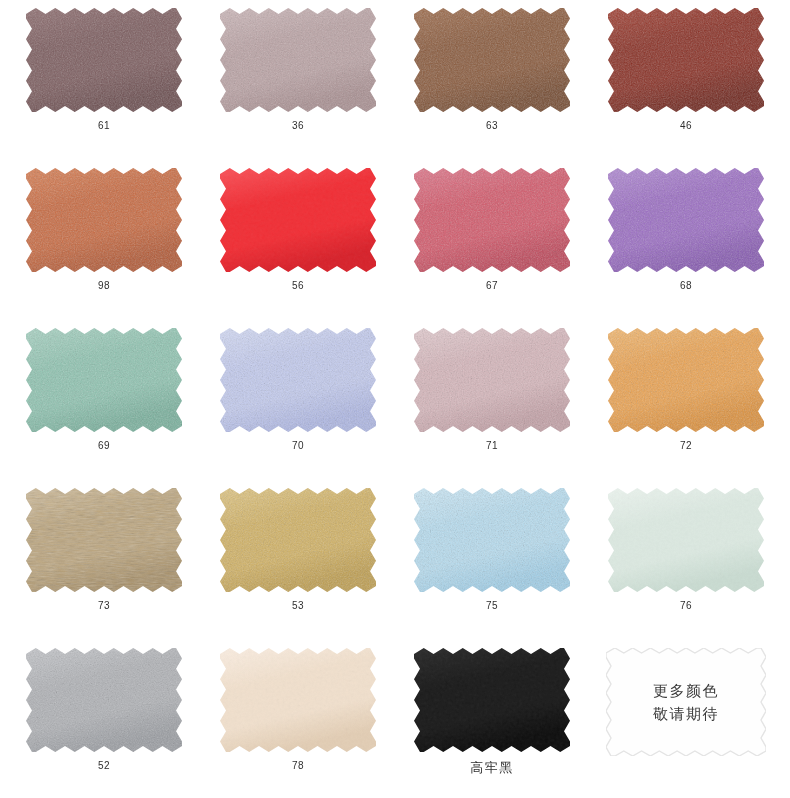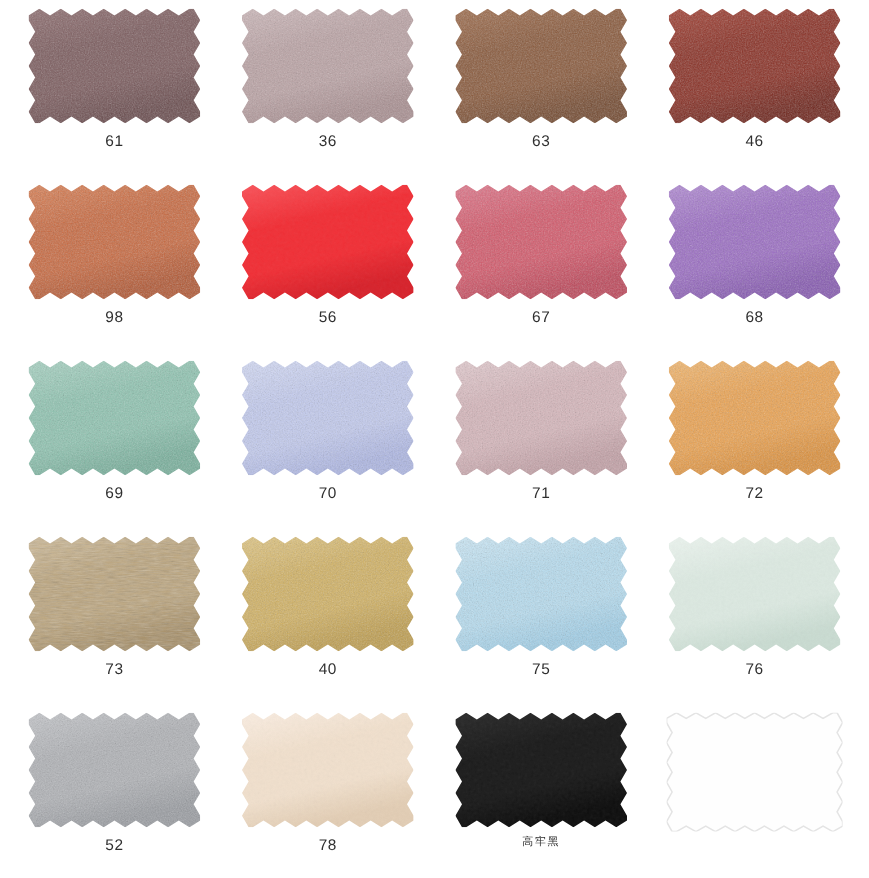--- a/index.html
+++ b/index.html
@@ -44,29 +44,29 @@
 
   
   .swatch-figure svg {
     display: block;
     width: 156px;
     height: 104px;
   }
 
   .swatch-label {
     margin-top: 9px;
-    font-size: 14px;
+    font-size: 10px;
     line-height: 1;
     color: #2f2f2f;
     letter-spacing: .5px;
     font-family: "Liberation Sans", "DejaVu Sans", sans-serif;
     white-space: nowrap;
   }
   .swatch-label.cjk {
-    font-size: 10px;
+    font-size: 13px;
     letter-spacing: 1.5px;
   }
 
   
   .placeholder-figure {
     position: relative;
     width: 160px;
     height: 108px;
     margin-top: 6px;
     display: flex;
@@ -520,21 +520,21 @@
               <path d="M0.00,6.00 L9.75,0.00 L19.50,6.00 L29.25,0.00 L39.00,6.00 L48.75,0.00 L58.50,6.00 L68.25,0.00 L78.00,6.00 L87.75,0.00 L97.50,6.00 L107.25,0.00 L117.00,6.00 L126.75,0.00 L136.50,6.00 L146.25,0.00 L150.00,0.00 L156.00,10.40 L150.00,20.80 L156.00,31.20 L150.00,41.60 L156.00,52.00 L150.00,62.40 L156.00,72.80 L150.00,83.20 L156.00,93.60 L156.00,98.00 L146.25,104.00 L136.50,98.00 L126.75,104.00 L117.00,98.00 L107.25,104.00 L97.50,98.00 L87.75,104.00 L78.00,98.00 L68.25,104.00 L58.50,98.00 L48.75,104.00 L39.00,98.00 L29.25,104.00 L19.50,98.00 L9.75,104.00 L6.00,104.00 L0.00,93.60 L6.00,83.20 L0.00,72.80 L6.00,62.40 L0.00,52.00 L6.00,41.60 L0.00,31.20 L6.00,20.80 L0.00,10.40 Z"></path>
             </clipPath>
     </defs>
     <path d="M0.00,6.00 L9.75,0.00 L19.50,6.00 L29.25,0.00 L39.00,6.00 L48.75,0.00 L58.50,6.00 L68.25,0.00 L78.00,6.00 L87.75,0.00 L97.50,6.00 L107.25,0.00 L117.00,6.00 L126.75,0.00 L136.50,6.00 L146.25,0.00 L150.00,0.00 L156.00,10.40 L150.00,20.80 L156.00,31.20 L150.00,41.60 L156.00,52.00 L150.00,62.40 L156.00,72.80 L150.00,83.20 L156.00,93.60 L156.00,98.00 L146.25,104.00 L136.50,98.00 L126.75,104.00 L117.00,98.00 L107.25,104.00 L97.50,98.00 L87.75,104.00 L78.00,98.00 L68.25,104.00 L58.50,98.00 L48.75,104.00 L39.00,98.00 L29.25,104.00 L19.50,98.00 L9.75,104.00 L6.00,104.00 L0.00,93.60 L6.00,83.20 L0.00,72.80 L6.00,62.40 L0.00,52.00 L6.00,41.60 L0.00,31.20 L6.00,20.80 L0.00,10.40 Z" fill="url(#gsw13)"></path>
     <g clip-path="url(#csw13)">
       <rect width="156" height="104" fill="#ffffff" filter="url(#fsw13)" style="mix-blend-mode:overlay" opacity="0.75"></rect>
       <rect width="156" height="104" fill="#000000" filter="url(#fsw13)" style="mix-blend-mode:multiply" opacity="0.3"></rect>
     </g>
   </svg>
       </div>
-      <div class="swatch-label">40</div>
+      <div class="swatch-label">53</div>
     </div>
     <div class="swatch-cell">
       <div class="swatch-figure">
   <svg viewBox="0 0 156 104" xmlns="http://www.w3.org/2000/svg">
     <defs>
       <linearGradient id="gsw14" x1="0" y1="0" x2="0.35" y2="1">
         <stop offset="0%" stop-color="#cde9f7"></stop>
         <stop offset="38%" stop-color="#b7ddf0"></stop>
         <stop offset="72%" stop-color="#b7ddf0"></stop>
         <stop offset="100%" stop-color="#a0cfe8"></stop>
@@ -682,15 +682,19 @@
     </g>
   </svg>
       </div>
       <div class="swatch-label cjk">高牢黑</div>
     </div>
     <div class="swatch-cell">
       <div class="placeholder-figure">
   <svg viewBox="0 0 160 108" xmlns="http://www.w3.org/2000/svg">
     <path d="M0.00,5.00 L8.89,0.00 L17.78,5.00 L26.67,0.00 L35.56,5.00 L44.44,0.00 L53.33,5.00 L62.22,0.00 L71.11,5.00 L80.00,0.00 L88.89,5.00 L97.78,0.00 L106.67,5.00 L115.56,0.00 L124.44,5.00 L133.33,0.00 L142.22,5.00 L151.11,0.00 L155.00,0.00 L160.00,9.00 L155.00,18.00 L160.00,27.00 L155.00,36.00 L160.00,45.00 L155.00,54.00 L160.00,63.00 L155.00,72.00 L160.00,81.00 L155.00,90.00 L160.00,99.00 L160.00,103.00 L151.11,108.00 L142.22,103.00 L133.33,108.00 L124.44,103.00 L115.56,108.00 L106.67,103.00 L97.78,108.00 L88.89,103.00 L80.00,108.00 L71.11,103.00 L62.22,108.00 L53.33,103.00 L44.44,108.00 L35.56,103.00 L26.67,108.00 L17.78,103.00 L8.89,108.00 L5.00,108.00 L0.00,99.00 L5.00,90.00 L0.00,81.00 L5.00,72.00 L0.00,63.00 L5.00,54.00 L0.00,45.00 L5.00,36.00 L0.00,27.00 L5.00,18.00 L0.00,9.00 Z" fill="#fefefe" stroke="#e4e4e4" stroke-width="1.4"></path>
   </svg>
+        <div class="placeholder-text">
+          <span>更多颜色</span>
+          <span>敬请期待</span>
+        </div>
       </div>
     </div>
   </div>
 
 </body></html>

